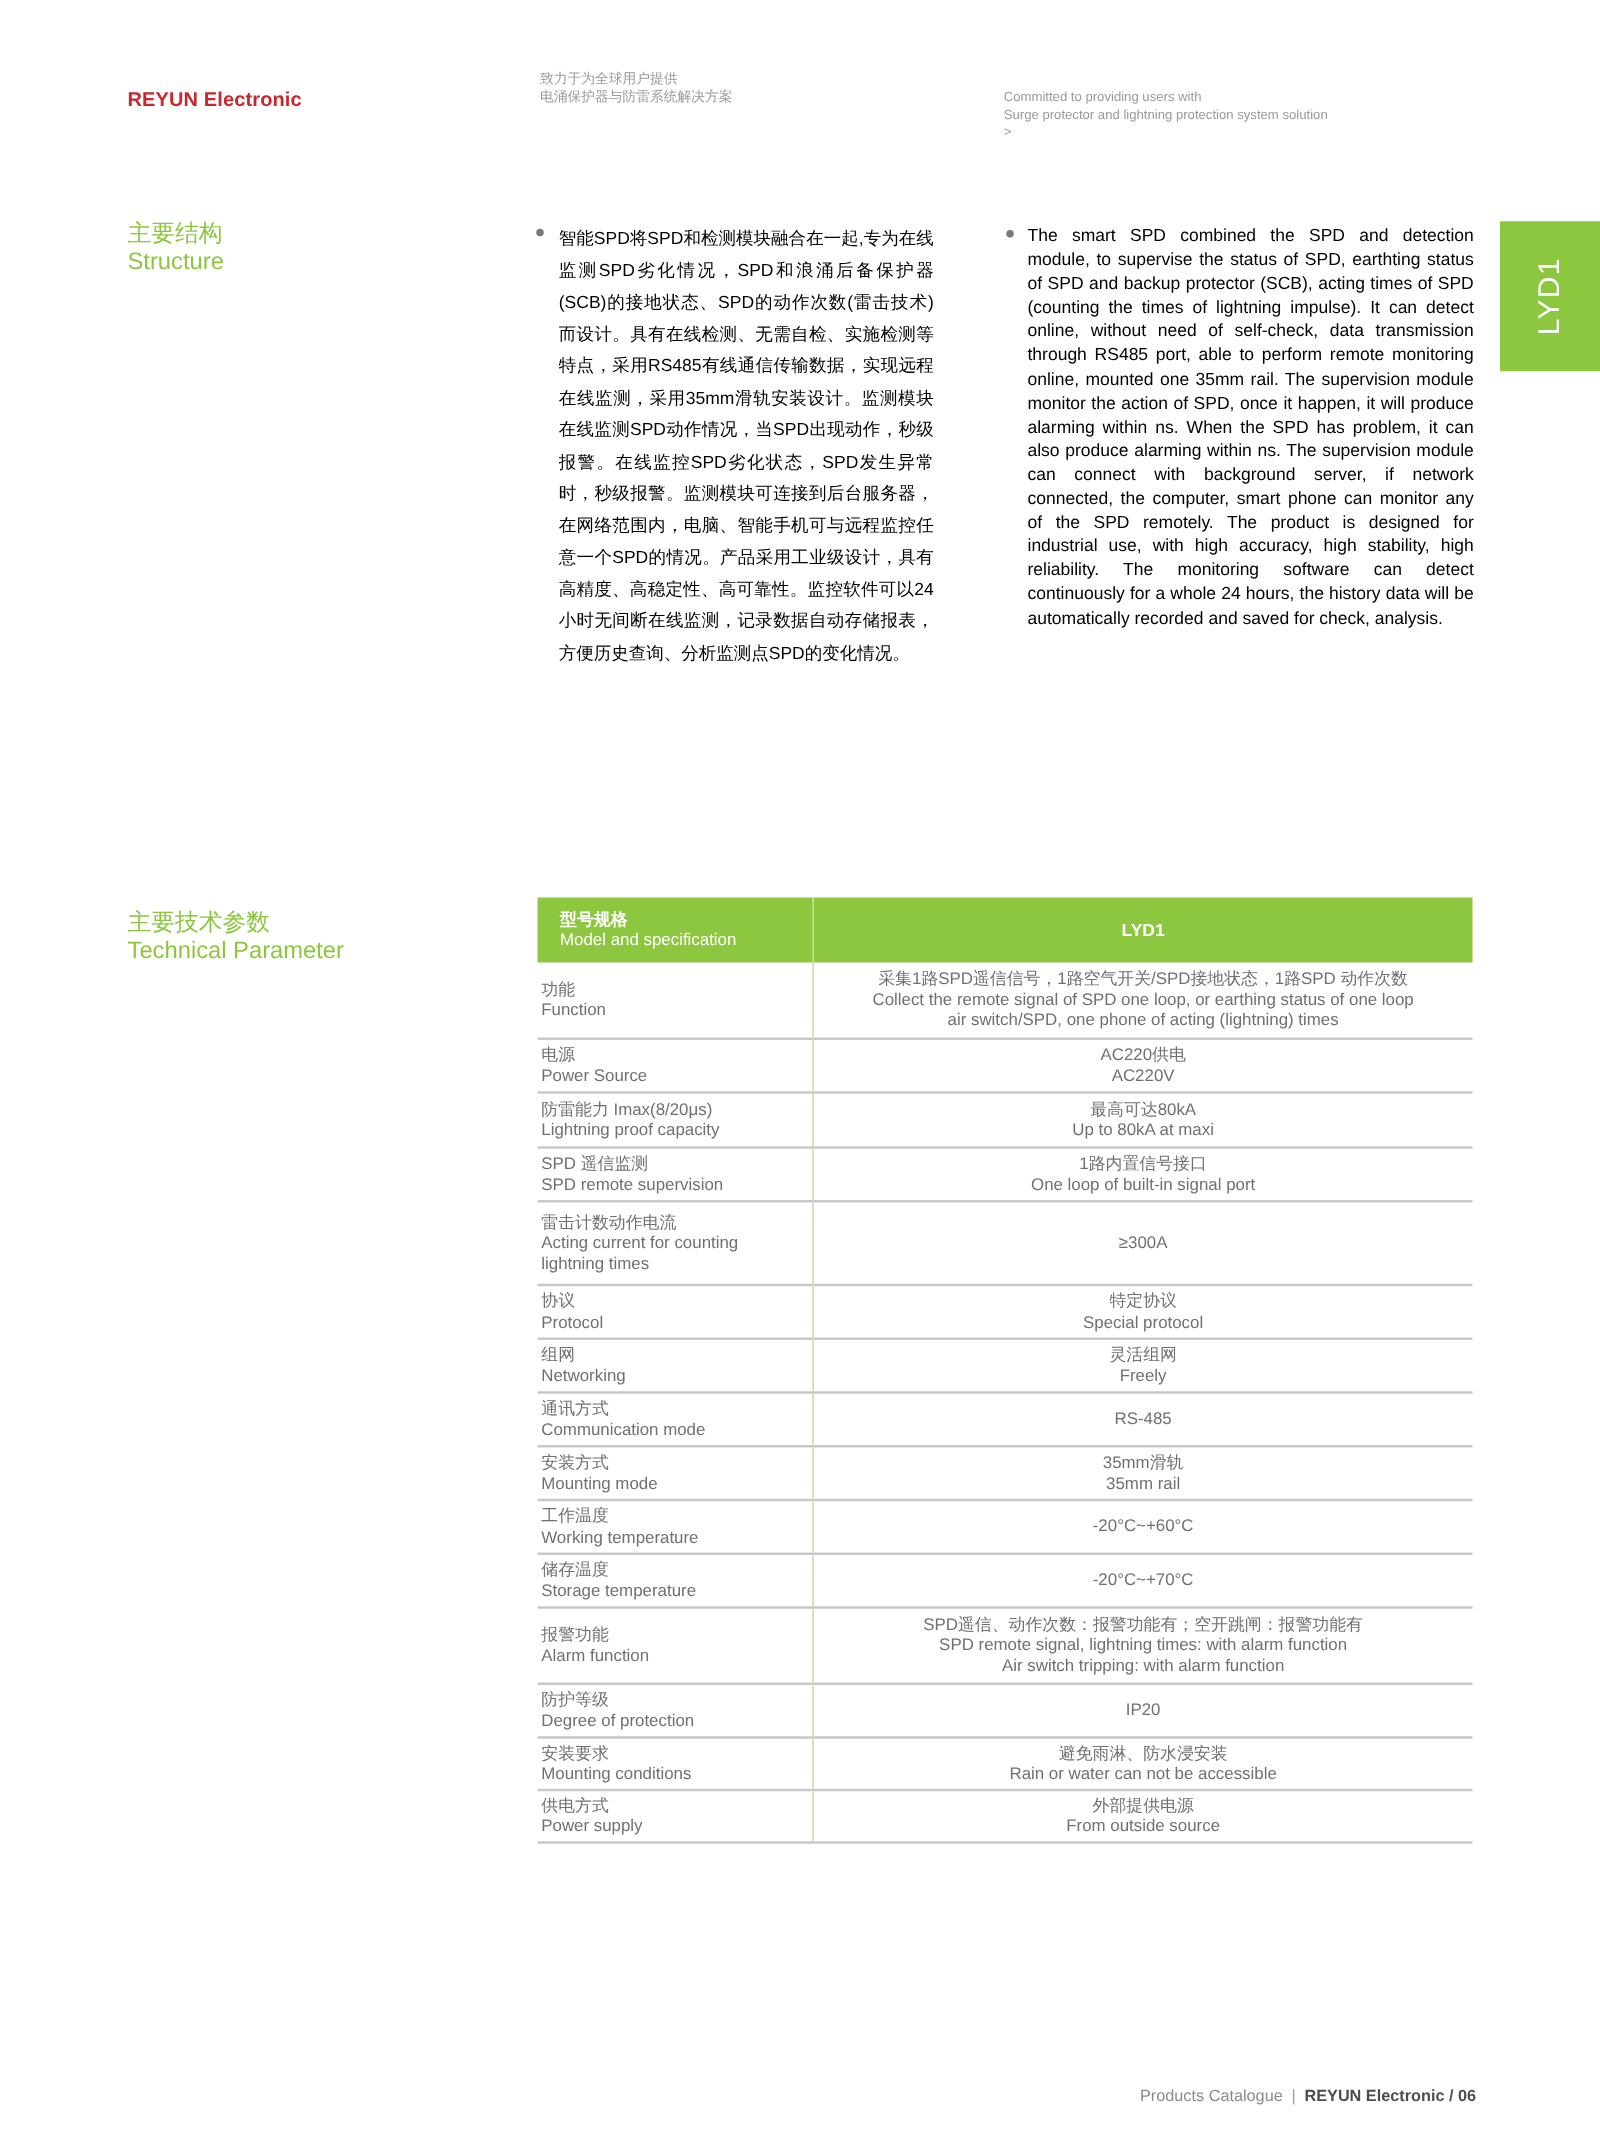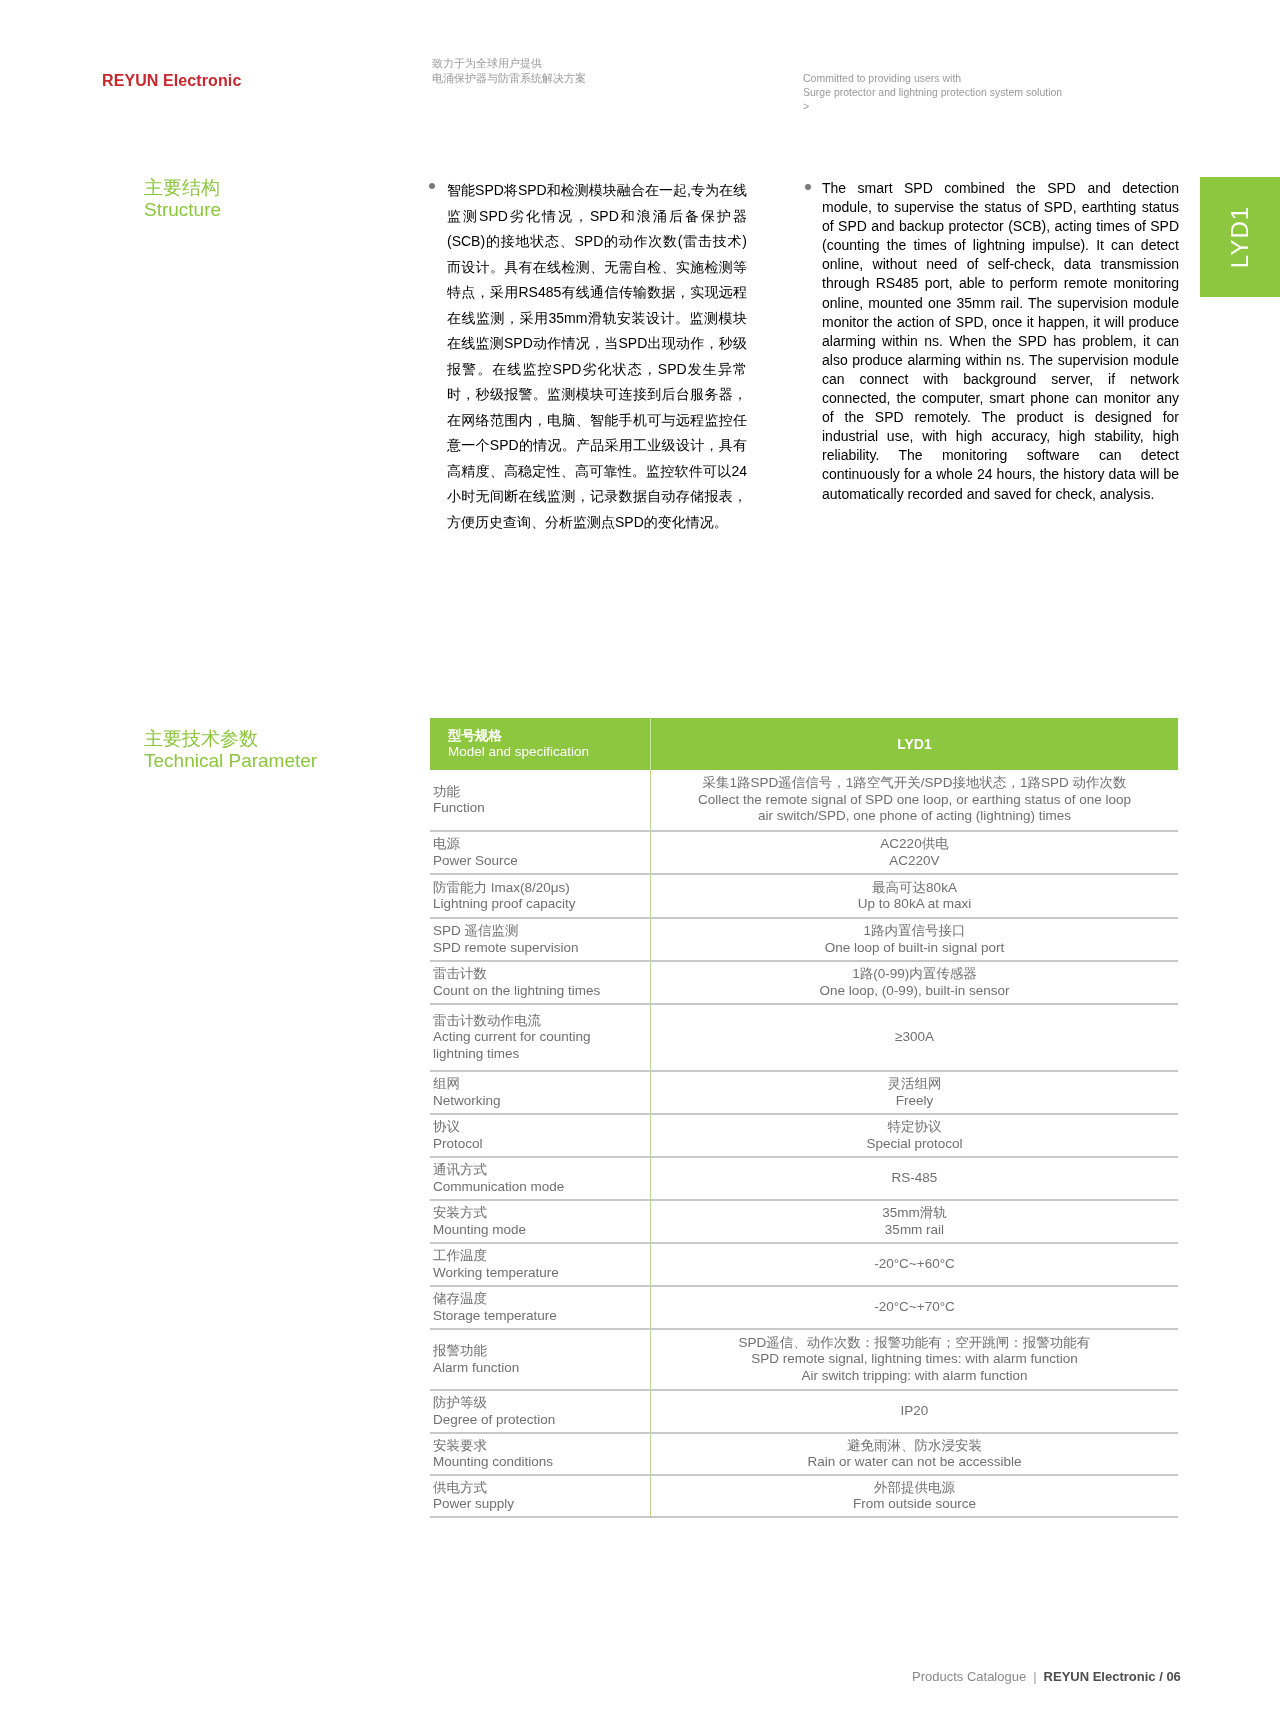--- a/index.html
+++ b/index.html
@@ -5,21 +5,21 @@
   html, body { margin: 0; padding: 0; background: #ffffff; }
   body { width: 1280px; height: 1720px; position: relative; overflow: hidden; font-family: "Liberation Sans", "DejaVu Sans", sans-serif; color: #707070; }
   .abs { position: absolute; }
 
   
   .brand { left: 102px; top: 72px; font-size: 16px; font-weight: bold; color: #c8282d; letter-spacing: 0.1px; }
   .tag-cn { left: 432px; top: 56px; font-size: 11px; line-height: 15px; color: #9a9a9a; }
   .tag-en { left: 803px; top: 71px; font-size: 10.5px; line-height: 14px; color: #9a9a9a; }
 
   
-  .sec-title { color: #8cc63f; font-size: 19px; line-height: 22px; margin-left: 42px; }
+  .sec-title { color: #8cc63f; font-size: 19px; line-height: 22px; }
 
   
   .para { font-size: 14px; color: #000000; }
   .para-cn { left: 430px; top: 178px; width: 316px; line-height: 25.5px; text-align: justify; }
   .para-en { left: 805px; top: 179px; width: 374px; line-height: 19.1px; text-align: justify; font-size: 14px; }
   .bullet { position: absolute; width: 6px; height: 6px; border-radius: 50%; background: #7a7a7a; }
 
   
   .side-tab { left: 1200px; top: 177px; width: 80px; height: 120px; background: #8dc63f; display: flex; align-items: center; justify-content: center; }
   .side-tab span { color: #ffffff; font-size: 24px; transform: rotate(-90deg); white-space: nowrap; letter-spacing: 1px; }
@@ -119,58 +119,48 @@
       <tr class="row" style="height: 43px;">
         <td class="c-left">
           <span class="cell-line">SPD 遥信监测</span>
           <span class="cell-line">SPD remote supervision</span>
         </td>
         <td class="c-right">
           <span class="cell-line">1路内置信号接口</span>
           <span class="cell-line">One loop of built-in signal port</span>
         </td>
       </tr>
-      <tr class="row" style="height: 43px;">
-        <td class="c-left">
-          <span class="cell-line">雷击计数</span>
-          <span class="cell-line">Count on the lightning times</span>
-        </td>
-        <td class="c-right">
-          <span class="cell-line">1路(0-99)内置传感器</span>
-          <span class="cell-line">One loop, (0-99), built-in sensor</span>
-        </td>
-      </tr>
       <tr class="row" style="height: 67px;">
         <td class="c-left">
           <span class="cell-line">雷击计数动作电流</span>
           <span class="cell-line">Acting current for counting</span>
           <span class="cell-line">lightning times</span>
         </td>
         <td class="c-right">
           <span class="cell-line">≥300A</span>
         </td>
       </tr>
       <tr class="row" style="height: 43px;">
         <td class="c-left">
+          <span class="cell-line">协议</span>
+          <span class="cell-line">Protocol</span>
+        </td>
+        <td class="c-right">
+          <span class="cell-line">特定协议</span>
+          <span class="cell-line">Special protocol</span>
+        </td>
+      </tr>
+      <tr class="row" style="height: 43px;">
+        <td class="c-left">
           <span class="cell-line">组网</span>
           <span class="cell-line">Networking</span>
         </td>
         <td class="c-right">
           <span class="cell-line">灵活组网</span>
           <span class="cell-line">Freely</span>
-        </td>
-      </tr>
-      <tr class="row" style="height: 43px;">
-        <td class="c-left">
-          <span class="cell-line">协议</span>
-          <span class="cell-line">Protocol</span>
-        </td>
-        <td class="c-right">
-          <span class="cell-line">特定协议</span>
-          <span class="cell-line">Special protocol</span>
         </td>
       </tr>
       <tr class="row" style="height: 43px;">
         <td class="c-left">
           <span class="cell-line">通讯方式</span>
           <span class="cell-line">Communication mode</span>
         </td>
         <td class="c-right">
           <span class="cell-line">RS-485</span>
         </td>

